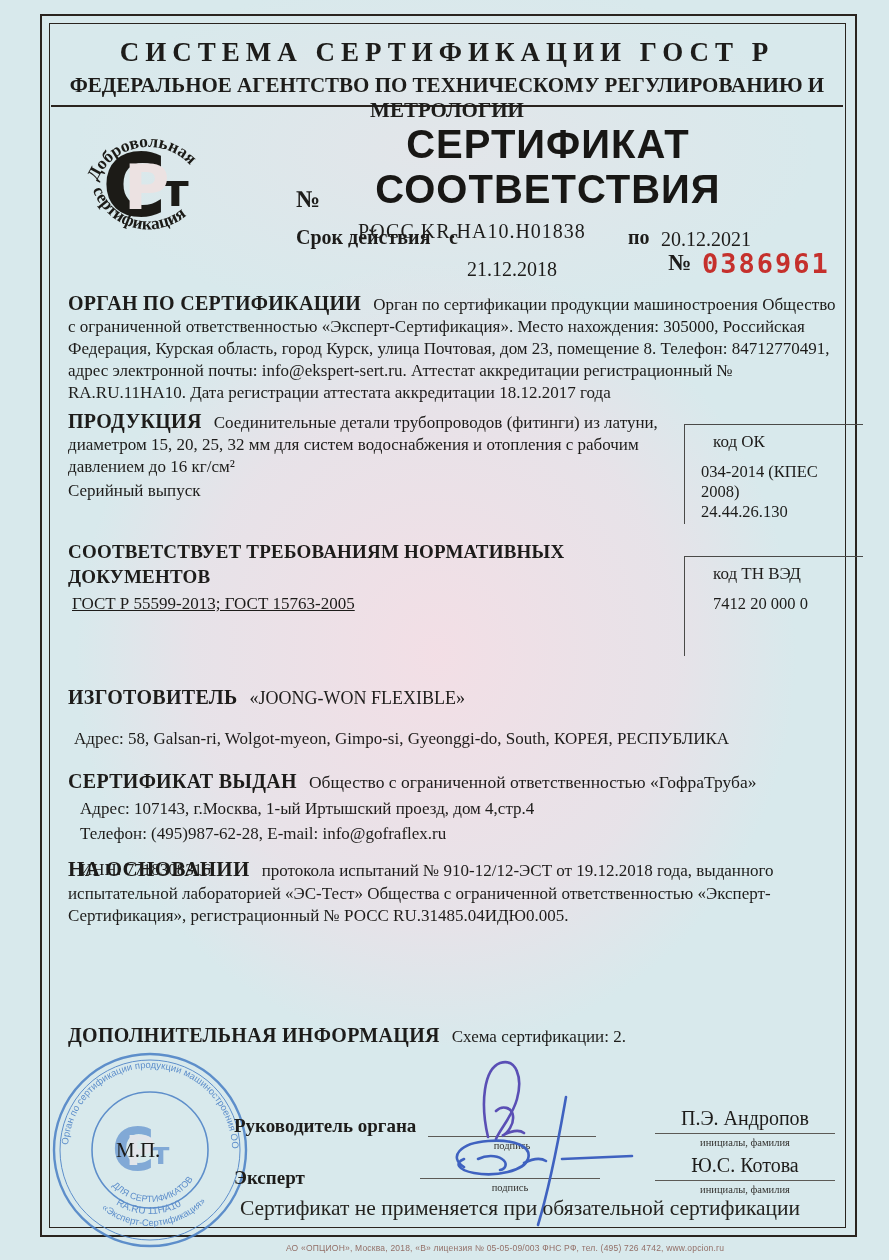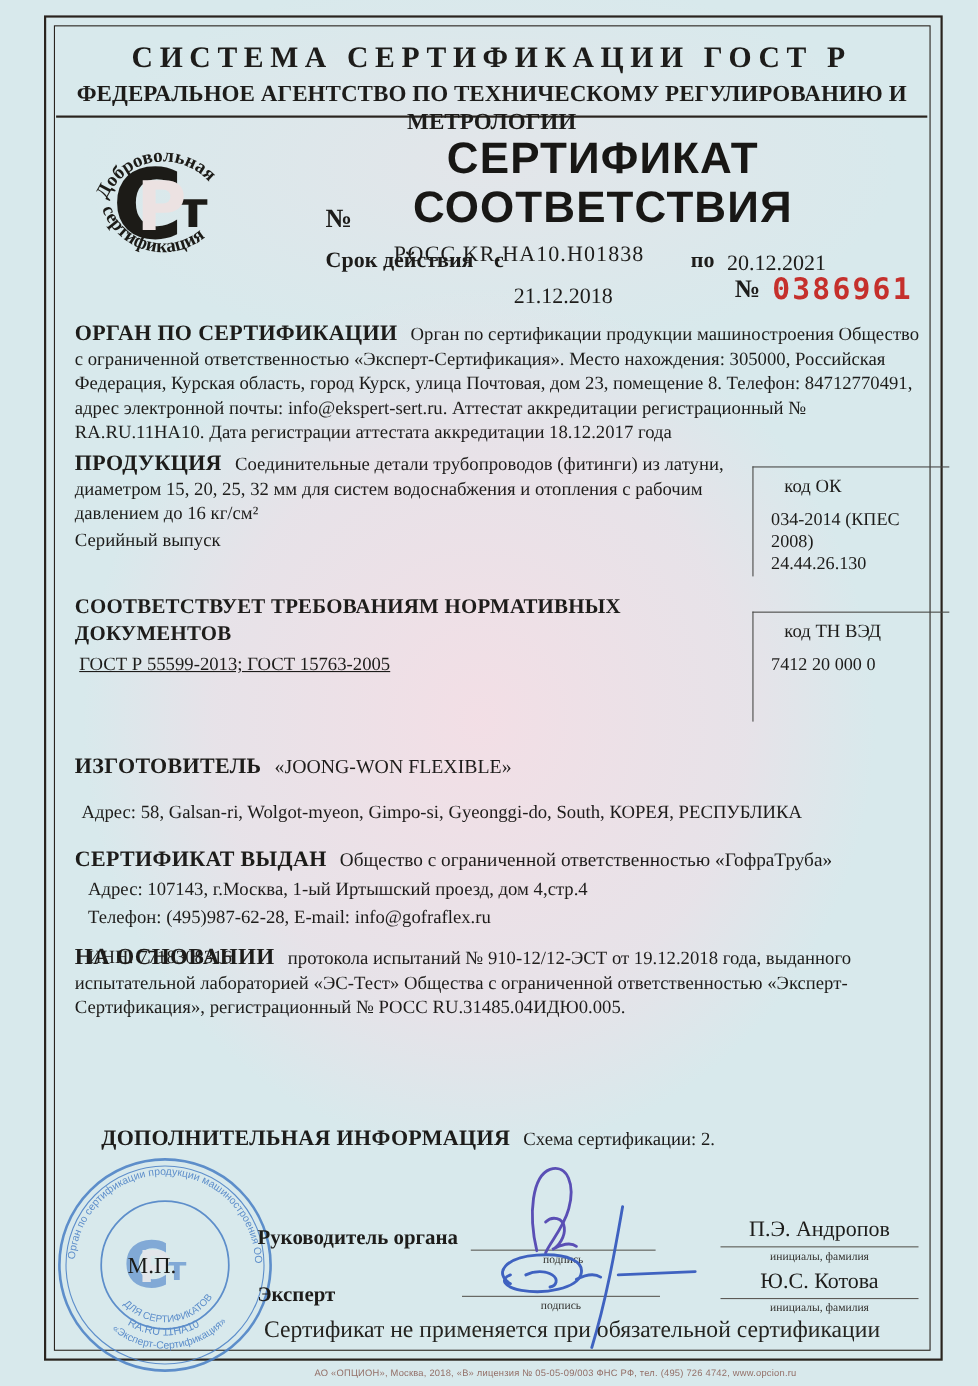--- a/index.html
+++ b/index.html
@@ -98,40 +98,40 @@
     <div style="font-size:16.5px;">034-2014 (КПЕС 2008)</div>
     <div style="font-size:16.5px;">24.44.26.130</div>
   </div>
 
   <div class="abs section" style="left:68px;top:540px;width:612px;">
     <div class="sec-label-sm">СООТВЕТСТВУЕТ ТРЕБОВАНИЯМ НОРМАТИВНЫХ ДОКУМЕНТОВ</div>
     <div style="margin-top:4px;padding-left:4px;text-decoration:underline;">ГОСТ Р 55599-2013; ГОСТ 15763-2005</div>
   </div>
   <div class="abs code-box" style="left:684px;top:556px;width:158px;height:92px;">
     <span class="code-label">код ТН ВЭД</span>
-    <div style="margin-top:9px;font-size:16.5px;">7412 20 000 0</div>
+    <div style="margin-top:9px;font-size:16.5px;margin-left:12px;">7412 20 000 0</div>
   </div>
 
   <div class="abs section" style="left:68px;top:684px;width:776px;">
     <span class="sec-label">ИЗГОТОВИТЕЛЬ</span><span style="font-size:18px;">«JOONG-WON FLEXIBLE»</span>
     <div style="margin-top:18px;padding-left:6px;">Адрес: 58, Galsan-ri, Wolgot-myeon, Gimpo-si, Gyeonggi-do, South, КОРЕЯ, РЕСПУБЛИКА</div>
   </div>
 
   <div class="abs section" style="left:68px;top:768px;width:776px;">
     <span class="sec-label">СЕРТИФИКАТ ВЫДАН</span><span style="font-size:17.5px;">Общество с ограниченной ответственностью «ГофраТруба»</span>
     <div style="margin-top:4px;padding-left:12px;">Адрес: 107143, г.Москва, 1-ый Иртышский проезд, дом 4,стр.4</div>
     <div style="margin-top:3px;padding-left:12px;">Телефон: (495)987-62-28, E-mail: info@gofraflex.ru</div>
     <div style="margin-top:14px;padding-left:12px;">ИНН: 7718308316</div>
   </div>
 
   <div class="abs section" style="left:68px;top:856px;width:776px;">
     <span class="sec-label" style="font-size:21px;">НА ОСНОВАНИИ</span><span>протокола испытаний № 910-12/12-ЭСТ от 19.12.2018 года, выданного испытательной лабораторией «ЭС-Тест» Общества с ограниченной ответственностью «Эксперт-Сертификация», регистрационный № РОСС RU.31485.04ИДЮ0.005.</span>
   </div>
 
-  <div class="abs section" style="left:68px;top:1022px;width:776px;margin-left:24px;">
+  <div class="abs section" style="left:68px;top:1022px;width:776px;">
     <span class="sec-label">ДОПОЛНИТЕЛЬНАЯ ИНФОРМАЦИЯ</span><span>Схема сертификации: 2.</span>
   </div>
 
   <svg class="abs" style="left:40px;top:1048px;opacity:.88;" width="220" height="205" viewBox="0 0 220 205">
     <defs>
       <path id="stampTop" d="M 28,102 A 82,82 0 0 1 192,102"></path>
       <path id="stampBot" d="M 34,102 A 76,76 0 0 0 186,102"></path>
       <path id="stampInnerBot" d="M 58,102 A 52,52 0 0 0 162,102"></path>
       <path id="stampRegBot" d="M 46,102 A 64,64 0 0 0 174,102"></path>
     </defs>

